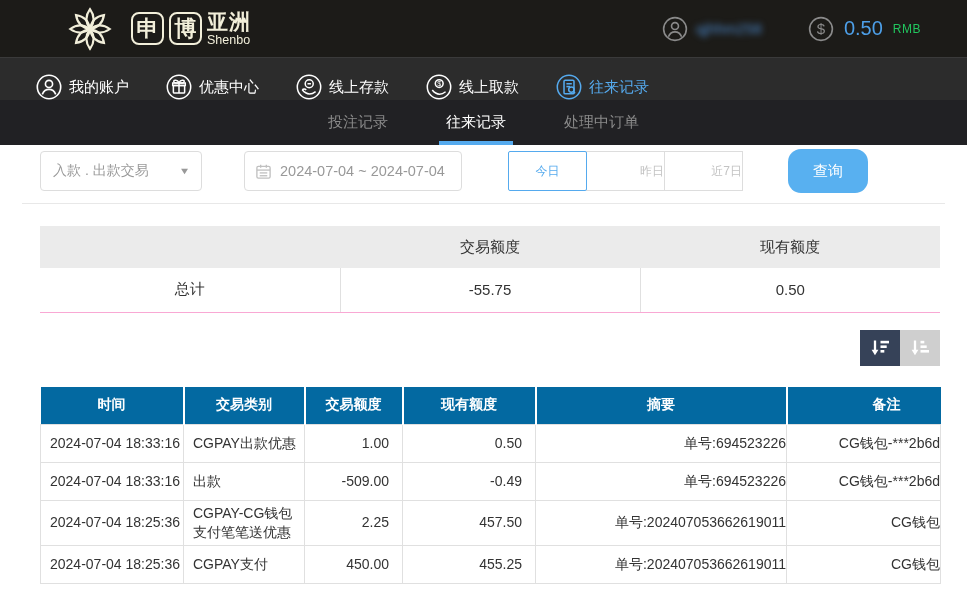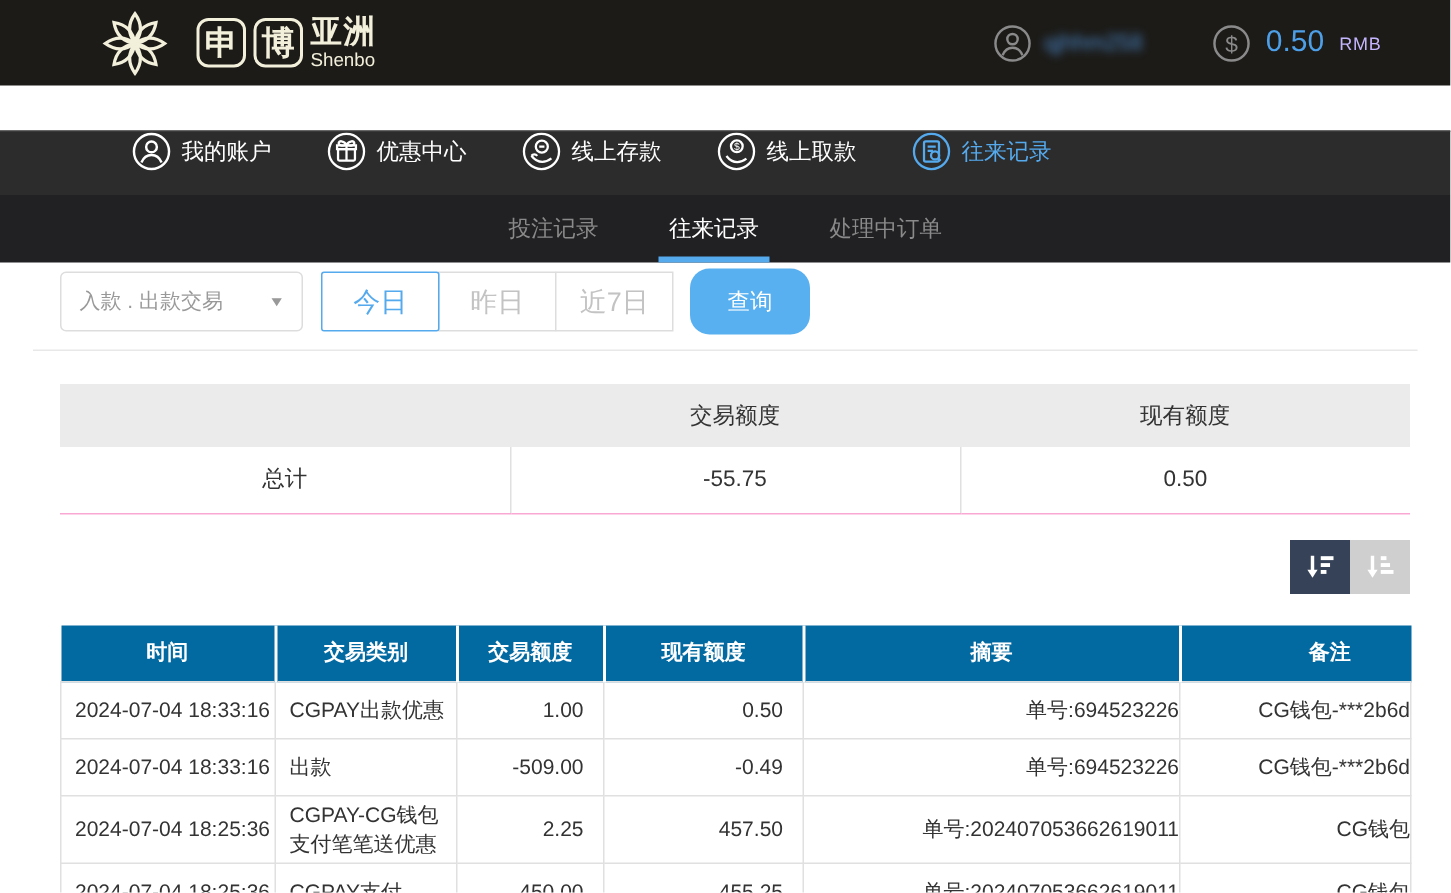--- a/index.html
+++ b/index.html
@@ -17,52 +17,52 @@
     display:flex; align-items:center; justify-content:center; font-size:22px; font-weight:bold; margin-left:5px; }
   .brand-right { margin-left:5px; line-height:1; }
   .brand-region { font-size:21px; font-weight:bold; letter-spacing:1px; }
   .brand-sub { font-size:12.5px; margin-top:2px; }
   .topbar-right { margin-left:auto; margin-right:46px; display:flex; align-items:center; gap:46px; }
   .user-chip { display:flex; align-items:center; gap:8px; cursor:pointer; }
   .user-chip svg, .balance > svg { width:26px; height:26px; }
   .user-name { color:#4a86c8; font-size:15px; filter:blur(3px); }
   .balance { display:flex; align-items:center; gap:10px; cursor:pointer; }
   .balance-amount { color:#4d9fe8; font-size:20px; }
-  .balance-cur { color:#c4b5fd; font-size:12px; letter-spacing:0.5px; }
+  .balance-cur { color:#22c55e; font-size:12px; letter-spacing:0.5px; }
   
   .mainnav { height:43px; background:#2c2c2c; border-top:1px solid #3a3a3a;
-    display:flex; align-items:flex-start; padding-left:88px; gap:37px;margin-top:30px; }
+    display:flex; align-items:flex-end; padding-left:36px; gap:37px; }
   .nav-item { display:flex; align-items:center; gap:7px; color:#fff; font-size:15px;
     position:relative; cursor:pointer; text-decoration:none; }
   .nav-item svg { width:26px; height:26px; }
   .nav-item.active { color:#55aaee; }
   .badge-dot { position:absolute; top:-5px; right:-11px; width:8px; height:8px;
     border-radius:50%; background:#ef5b7b; }
   
-  .subnav { height:45px; background:#212124; display:flex; justify-content:center; gap:43px; }
+  .subnav { height:45px; background:#212124; display:flex; justify-content:center; gap:54px; }
   .subtab { color:#8a8a8a; font-size:15px; display:flex; align-items:center;
     position:relative; cursor:pointer; padding:0 2px; }
   .subtab.active { color:#ffffff; }
   .subtab.active::after { content:""; position:absolute; left:-5px; right:-5px; bottom:0;
     height:4px; background:#55aaee; }
   
-  .filters { display:flex; align-items:center; margin:6px 0 0 40px; height:40px; }
+  .filters { display:flex; align-items:center; margin:6px 0 0 40px; height:40px;gap:34px; }
   .select-box { width:162px; height:40px; border:1px solid #ddd; border-radius:4px;
     display:flex; align-items:center; justify-content:space-between; padding:0 12px;
     color:#999; font-size:14px; cursor:pointer; background:#fff; }
   .caret { color:#999; font-size:9px; transform:scaleX(1.3); }
   .date-box { width:218px; height:40px; border:1px solid #ddd; border-radius:4px;
     display:flex; align-items:center; gap:8px; padding:0 10px; color:#999;
     font-size:14.5px; margin-left:8px; cursor:pointer; background:#fff; }
   .date-box svg { width:17px; height:17px; flex:0 0 auto; }
   .range-group { display:flex; margin-left:12px; }
   .range-btn { width:79px; height:40px; background:#fff; border:1px solid #ddd;
-    color:#c3c3c3; font-size:18px; display:flex; align-items:center; justify-content:center;
+    color:#c3c3c3; font-size:12px; display:flex; align-items:center; justify-content:center;
     cursor:pointer; position:relative; }
-  .range-btn + .range-btn { margin-left:-1px; }
+  .range-btn + .range-btn { margin-left:-1px;justify-content:flex-end; }
   .range-btn.active { border:1px solid #55aaee; color:#55aaee; z-index:2; border-radius:2px; }
   .search-btn { width:80px; height:44px; margin-left:11px; background:#58b0f0; color:#fff;
     font-size:15px; border:none; border-radius:13px; cursor:pointer; }
   .divider { border:none; border-top:1px solid #e8e8e8; margin:12px 22px 0 22px; }
   
   .summary { width:900px; margin:22px 0 0 40px; border-collapse:collapse; table-layout:fixed; }
   .summary th { background:#ebebeb; height:42px; font-size:15px; color:#333;
     font-weight:normal; text-align:center; }
   .summary td { height:44px; font-size:15px; color:#333; text-align:center;
     border-bottom:1px solid #f9a8d4; background:#fff; }
@@ -189,20 +189,31 @@
   <div class="subtab">
     <span>处理中订单</span>
   </div>
 </div>
 
 <div class="filters">
   <div class="select-box">
     <span>入款 . 出款交易</span>
     <span class="caret">▼</span>
   </div>
+  <div class="date-box">
+    <svg viewBox="0 0 18 18" fill="none" stroke="#c0c0c0" stroke-width="1.4">
+      <rect x="2" y="3.5" width="14" height="12.5" rx="1.5"></rect>
+      <line x1="2" y1="7.5" x2="16" y2="7.5"></line>
+      <line x1="6" y1="1.8" x2="6" y2="5"></line>
+      <line x1="12" y1="1.8" x2="12" y2="5"></line>
+      <line x1="5" y1="10.5" x2="13" y2="10.5"></line>
+      <line x1="5" y1="13.5" x2="13" y2="13.5"></line>
+    </svg>
+    <span>2024-07-04 ~ 2024-07-04</span>
+  </div>
   <div class="range-group">
     <div class="range-btn active">
       <span>今日</span>
     </div>
     <div class="range-btn">
       <span>昨日</span>
     </div>
     <div class="range-btn">
       <span>近7日</span>
     </div>

